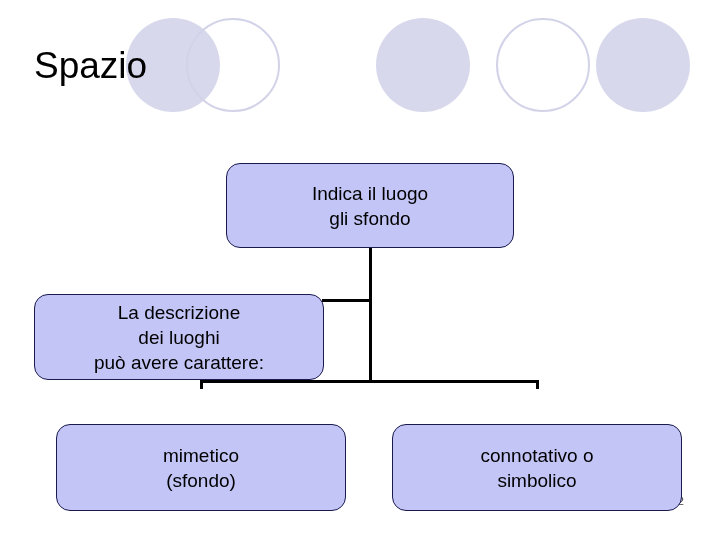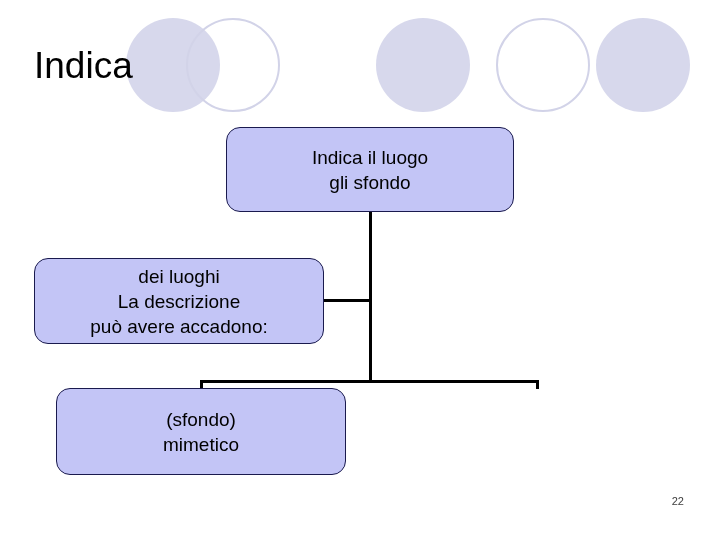--- a/index.html
+++ b/index.html
@@ -54,20 +54,21 @@
     border: 1.3px solid #1a1a4e;
     border-radius: 14px;
     color: #000000;
     font-size: 19px;
     line-height: 25px;
     text-align: center;
     display: flex;
     align-items: center;
     justify-content: center;
     z-index: 3;
+    margin-top: 36px;
   }
   .node .lines {
     width: 100%;
     padding: 0 6px;
     box-sizing: border-box;
   }
 
   #node-top    { left: 226px; top: 127px; width: 288px; height: 85px; }
   #node-left   { left: 34px;  top: 258px; width: 290px; height: 86px; }
   #node-bl     { left: 56px;  top: 388px; width: 290px; height: 87px; }
@@ -107,46 +108,52 @@
 <div id="slide">
 
   <div>
     <div class="deco-circle filled" style="left:126px; top:18px; width:94px; height:94px;"></div>
     <div class="deco-circle outlined" style="left:186px; top:18px; width:94px; height:94px;"></div>
     <div class="deco-circle filled" style="left:376px; top:18px; width:94px; height:94px;"></div>
     <div class="deco-circle outlined" style="left:496px; top:18px; width:94px; height:94px;"></div>
     <div class="deco-circle filled" style="left:596px; top:18px; width:94px; height:94px;"></div>
   </div>
 
-  <div id="title">Indica</div>
+  <div id="title">Spazio</div>
 
   <div class="conn" id="conn-trunk"></div>
   <div class="conn" id="conn-left-stub"></div>
   <div class="conn" id="conn-split-bar"></div>
   <div class="conn" id="conn-drop-left"></div>
   <div class="conn" id="conn-drop-right"></div>
 
   <div class="node" id="node-top">
     <div class="lines">
       <div>Indica il luogo</div>
       <div>gli sfondo</div>
     </div>
   </div>
 
   <div class="node" id="node-left">
     <div class="lines">
+      <div>La descrizione</div>
       <div>dei luoghi</div>
-      <div>La descrizione</div>
-      <div>può avere accadono:</div>
+      <div>può avere carattere:</div>
     </div>
   </div>
 
   <div class="node" id="node-bl">
     <div class="lines">
+      <div>mimetico</div>
       <div>(sfondo)</div>
-      <div>mimetico</div>
     </div>
   </div>
 
+  <div class="node" id="node-br">
+    <div class="lines">
+      <div>connotativo o</div>
+      <div>simbolico</div>
+    </div>
+  </div>
 
   <div id="page-number">22</div>
 
 </div>
 
 </body></html>

